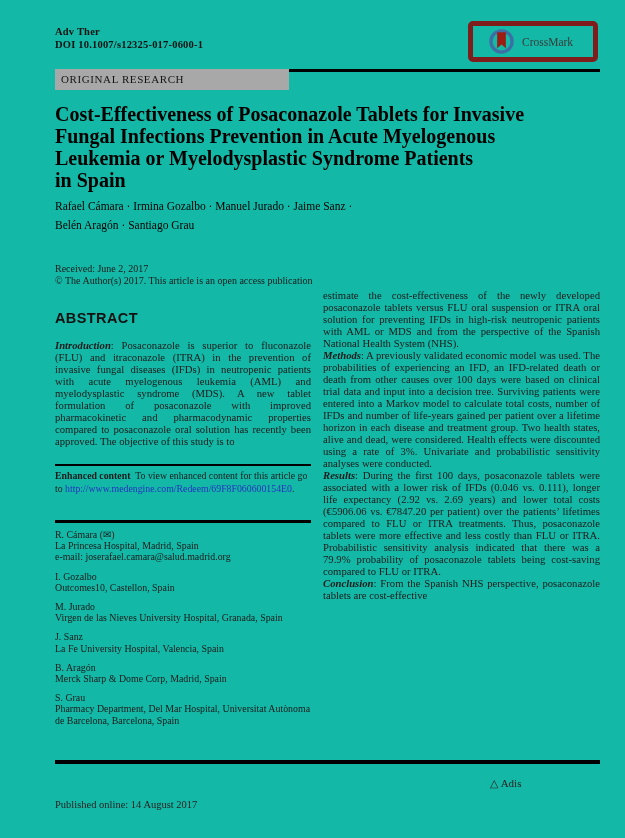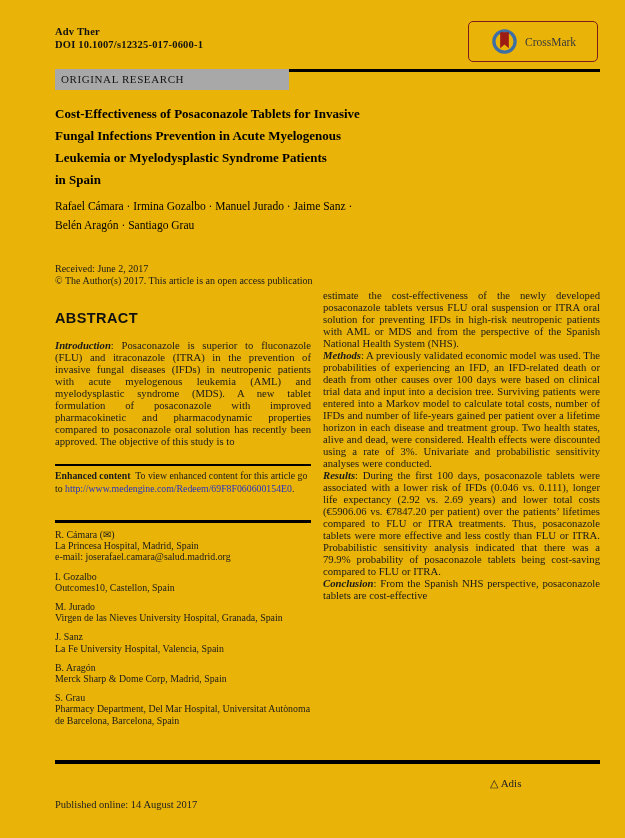--- a/index.html
+++ b/index.html
@@ -1,38 +1,38 @@
 <!DOCTYPE html>
 <html><head>
 <meta charset="utf-8">
 <style>
   html,body { margin:0; padding:0; background:#ffffff; }
   .page {
-    position:relative; width:625px; height:838px; background:#eab308;
+    position:relative; width:625px; height:838px; background:#14b8a6;
     font-family:"Liberation Serif", serif; color:#1a1a1a; overflow:hidden;
   }
 
   
   .header-meta { position:absolute; left:55px; top:26px; font-size:10.5px; font-weight:bold; line-height:12.5px; letter-spacing:0.2px; color:#111; }
   .crossmark-badge {
     position:absolute; left:468px; top:21px; width:130px; height:41px;
-    border:1px solid #7f1d1d; border-radius:5px; box-sizing:border-box;
-    display:flex; align-items:center; gap:7px; padding-left:22px; cursor:pointer;
+    border:5px solid #7f1d1d; border-radius:5px; box-sizing:border-box;
+    display:flex; align-items:center; gap:7px; padding-left:15px; cursor:pointer;
   }
   .crossmark-label { font-size:11.5px; color:#3a3a3a; }
 
   .rule-top { position:absolute; left:289px; top:69px; width:311px; height:3px; background:#000; }
   .section-box {
     position:absolute; left:55px; top:69px; width:234px; height:21px;
     background:#a8a8a8; color:#141414; font-size:11px; font-weight:normal;
     letter-spacing:0.6px; line-height:21px; padding-left:6px; box-sizing:border-box;
   }
 
   
-  .title { position:absolute; left:55px; top:103px; width:548px; font-size:13px; font-weight:bold; line-height:22px; color:#000; }
+  .title { position:absolute; left:55px; top:103px; width:548px; font-size:20px; font-weight:bold; line-height:22px; color:#000; }
   .authors { position:absolute; left:55px; top:197px; width:520px; font-size:11.5px; line-height:19px; color:#000; }
   .received { position:absolute; left:55px; top:263px; width:520px; font-size:10px; line-height:11.5px; }
 
   
   .col-left { position:absolute; left:55px; top:293px; width:256px; }
   .abstract-heading { margin:17px 0 13px 0; font-family:"Liberation Sans", sans-serif; font-size:14.5px; font-weight:bold; letter-spacing:0.4px; color:#111; }
   .para { margin:0; font-size:10.7px; line-height:12px; text-align:justify; }
   .lead { font-weight:bold; font-style:italic; }
 
   .fn-rule1 { position:absolute; left:55px; top:464px; width:256px; height:2px; background:#000; }

